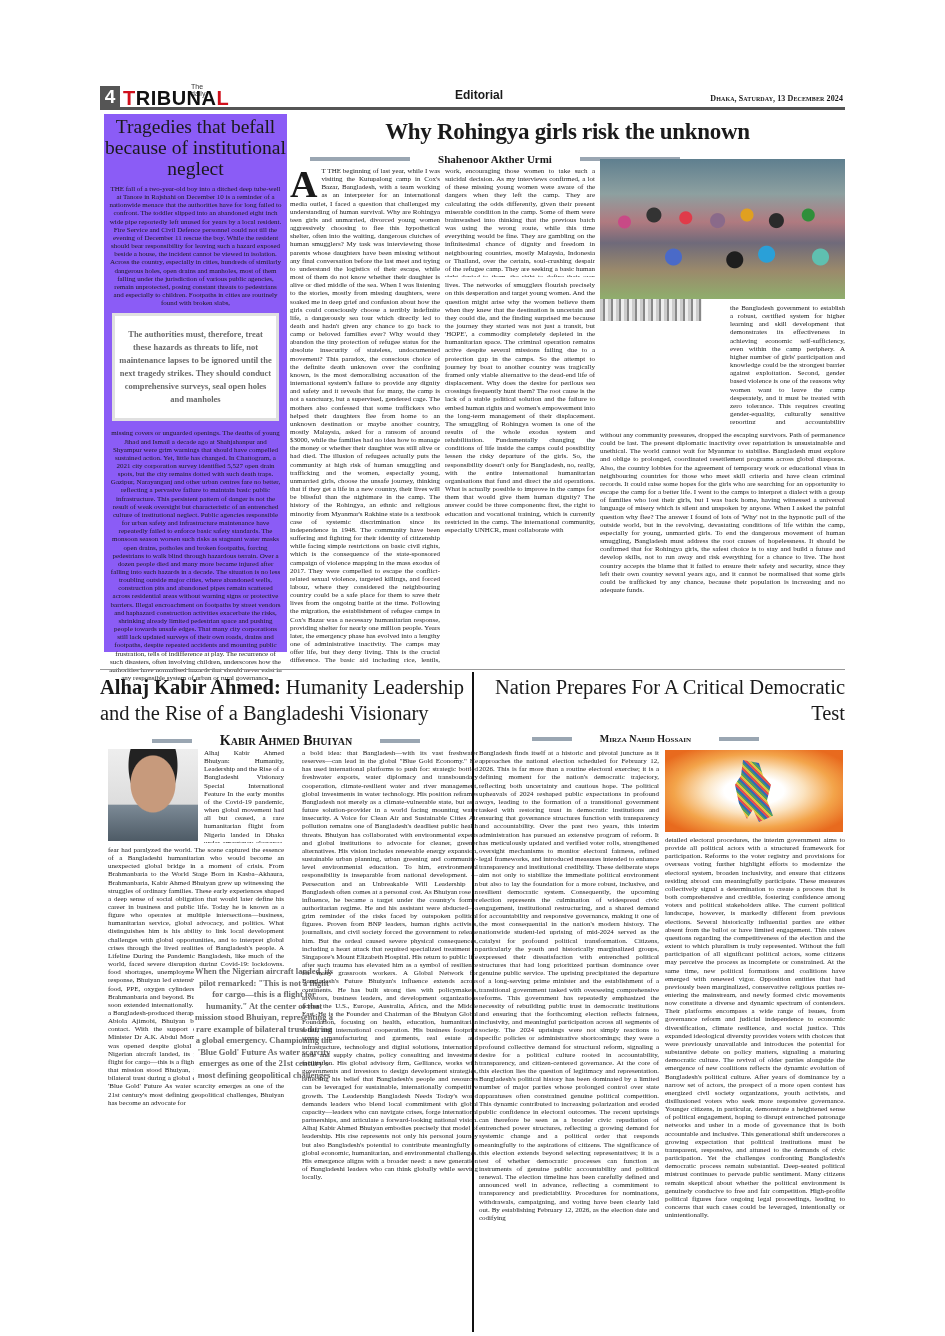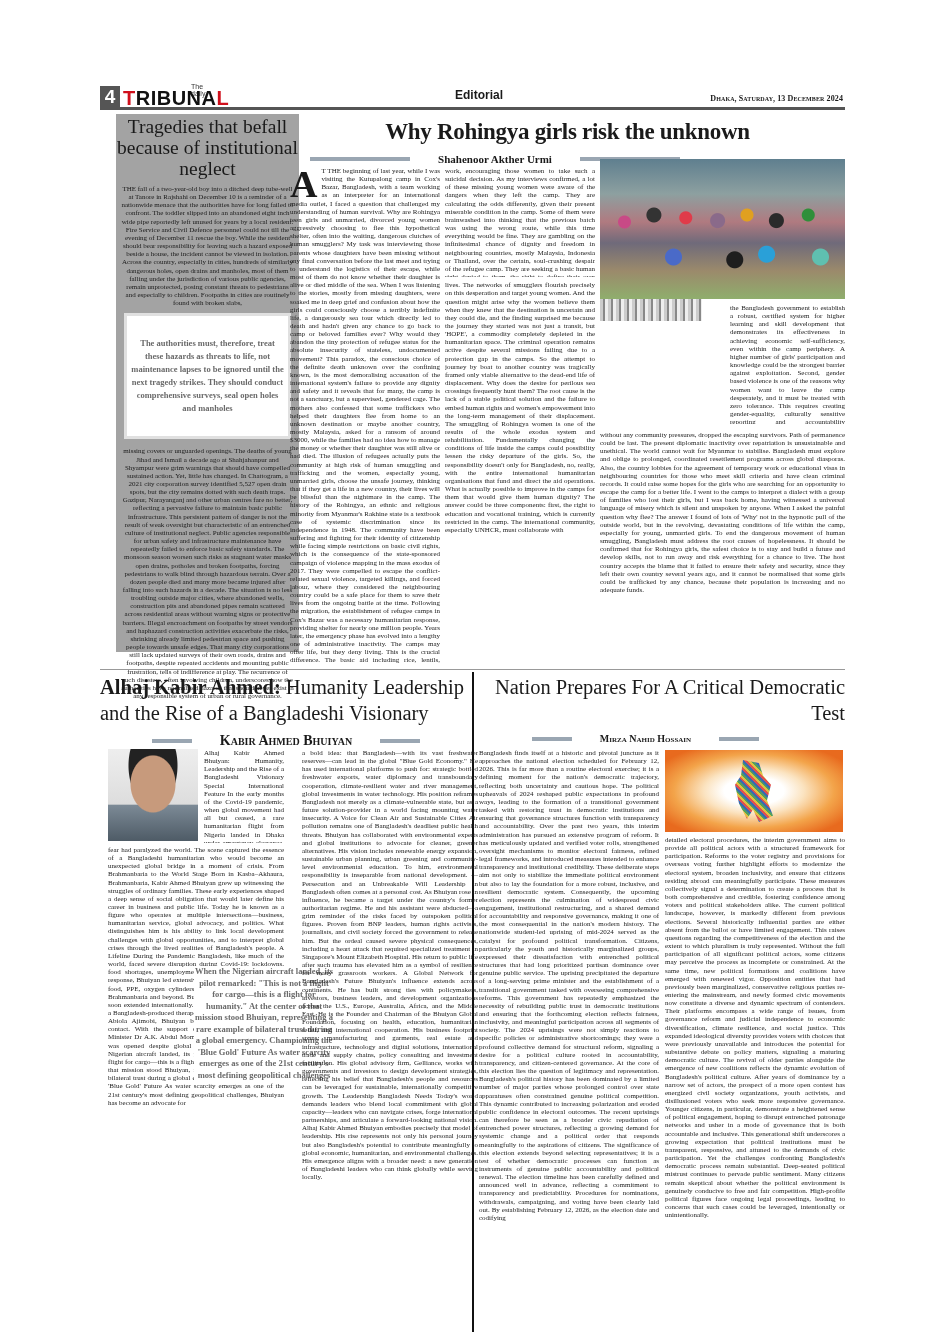--- a/index.html
+++ b/index.html
@@ -9,24 +9,24 @@
   .mast{position:relative;height:24px;}
   .pnum{position:absolute;left:0;top:2px;width:20px;height:22px;background:#555;color:#fff;font-family:"Liberation Sans",sans-serif;font-weight:bold;font-size:19px;line-height:22px;text-align:center;}
   .logo{position:absolute;left:23px;top:0;height:24px;}
   .logo .daily{position:absolute;left:68px;top:-1px;font-family:"Liberation Sans",sans-serif;font-size:7px;color:#333;}
   .logo .word{position:absolute;left:0;top:3px;font-family:"Liberation Sans",sans-serif;font-weight:900;font-size:20px;letter-spacing:0.5px;color:#111;white-space:nowrap;text-align:center;}
   .logo .word .r{color:#d0101c;}
   .section{position:absolute;left:347px;top:4px;font-family:"Liberation Sans",sans-serif;font-weight:bold;font-size:12px;margin-left:8px;}
   .dateline{position:absolute;right:2px;top:10px;font-size:8px;font-variant:small-caps;font-weight:bold;letter-spacing:0.1px;}
   .rule{position:absolute;left:0;top:23px;width:745px;height:3px;background:#555;}
   
-  .edit{position:absolute;left:16px;top:30px;width:183px;height:538px;background:#a3a3a3;}
+  .edit{position:absolute;left:4px;top:30px;width:183px;height:538px;background:#8b5cf6;}
   .edit h2{margin:2px 0 6px;font-weight:normal;font-size:19.5px;line-height:21px;text-align:center;}
   .edit p{margin:0;padding:0 5px;font-size:7px;line-height:8.15px;text-align:center;}
-  .pull{margin:6px 8px 8px;border:3px solid #e0e0e0;background:#fff;padding:21px 4px;text-align:center;font-size:8.5px;line-height:13px;color:#6a6a6a;font-weight:bold;}
+  .pull{margin:6px 8px 8px;border:3px solid #e0e0e0;background:#fff;padding:12px 4px;text-align:center;font-size:8.5px;line-height:13px;color:#6a6a6a;font-weight:bold;}
   
   .main-title{position:absolute;left:190px;top:30px;width:555px;text-align:center;font-weight:bold;font-size:23px;line-height:36px;letter-spacing:-0.3px;}
   .byline{position:absolute;font-weight:bold;text-align:center;white-space:nowrap;}
   .byline .bar{display:inline-block;width:100px;height:4px;background:#9aa6b2;vertical-align:middle;}
   .byline .name{display:inline-block;margin:0 28px;vertical-align:middle;}
   .col{position:absolute;font-size:7px;line-height:8.15px;text-align:justify;}
   .col p{margin:0;}
   .dropcap{float:left;font-size:38px;line-height:30px;font-weight:bold;margin:2px 4px 0 0;}
   .photo1{position:absolute;left:500px;top:75px;width:245px;height:140px;background:linear-gradient(180deg,#5f7f8f 0%,#8da0a0 25%,#b07a80 45%,#6f6a7a 60%,#9b8a6b 80%,#8fae6d 100%);}
   .photo1 .crowd{position:absolute;inset:0;background:

